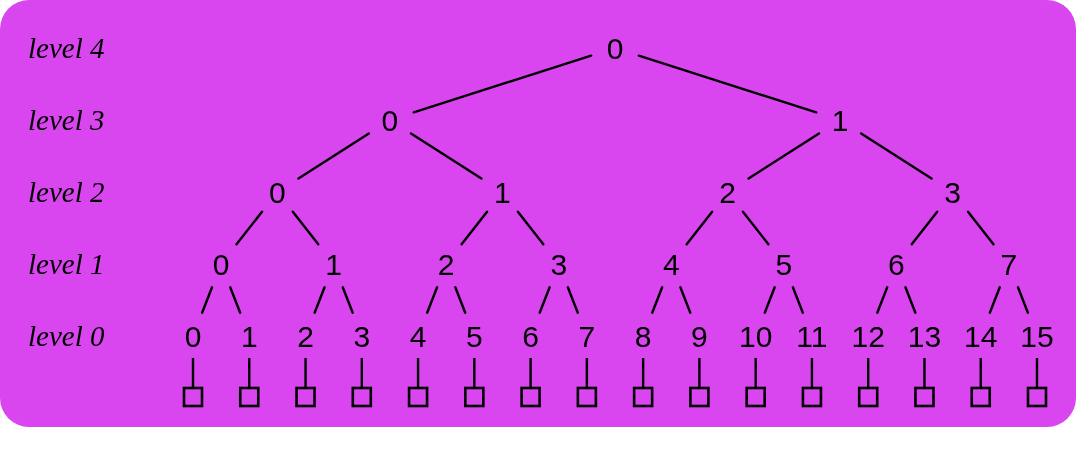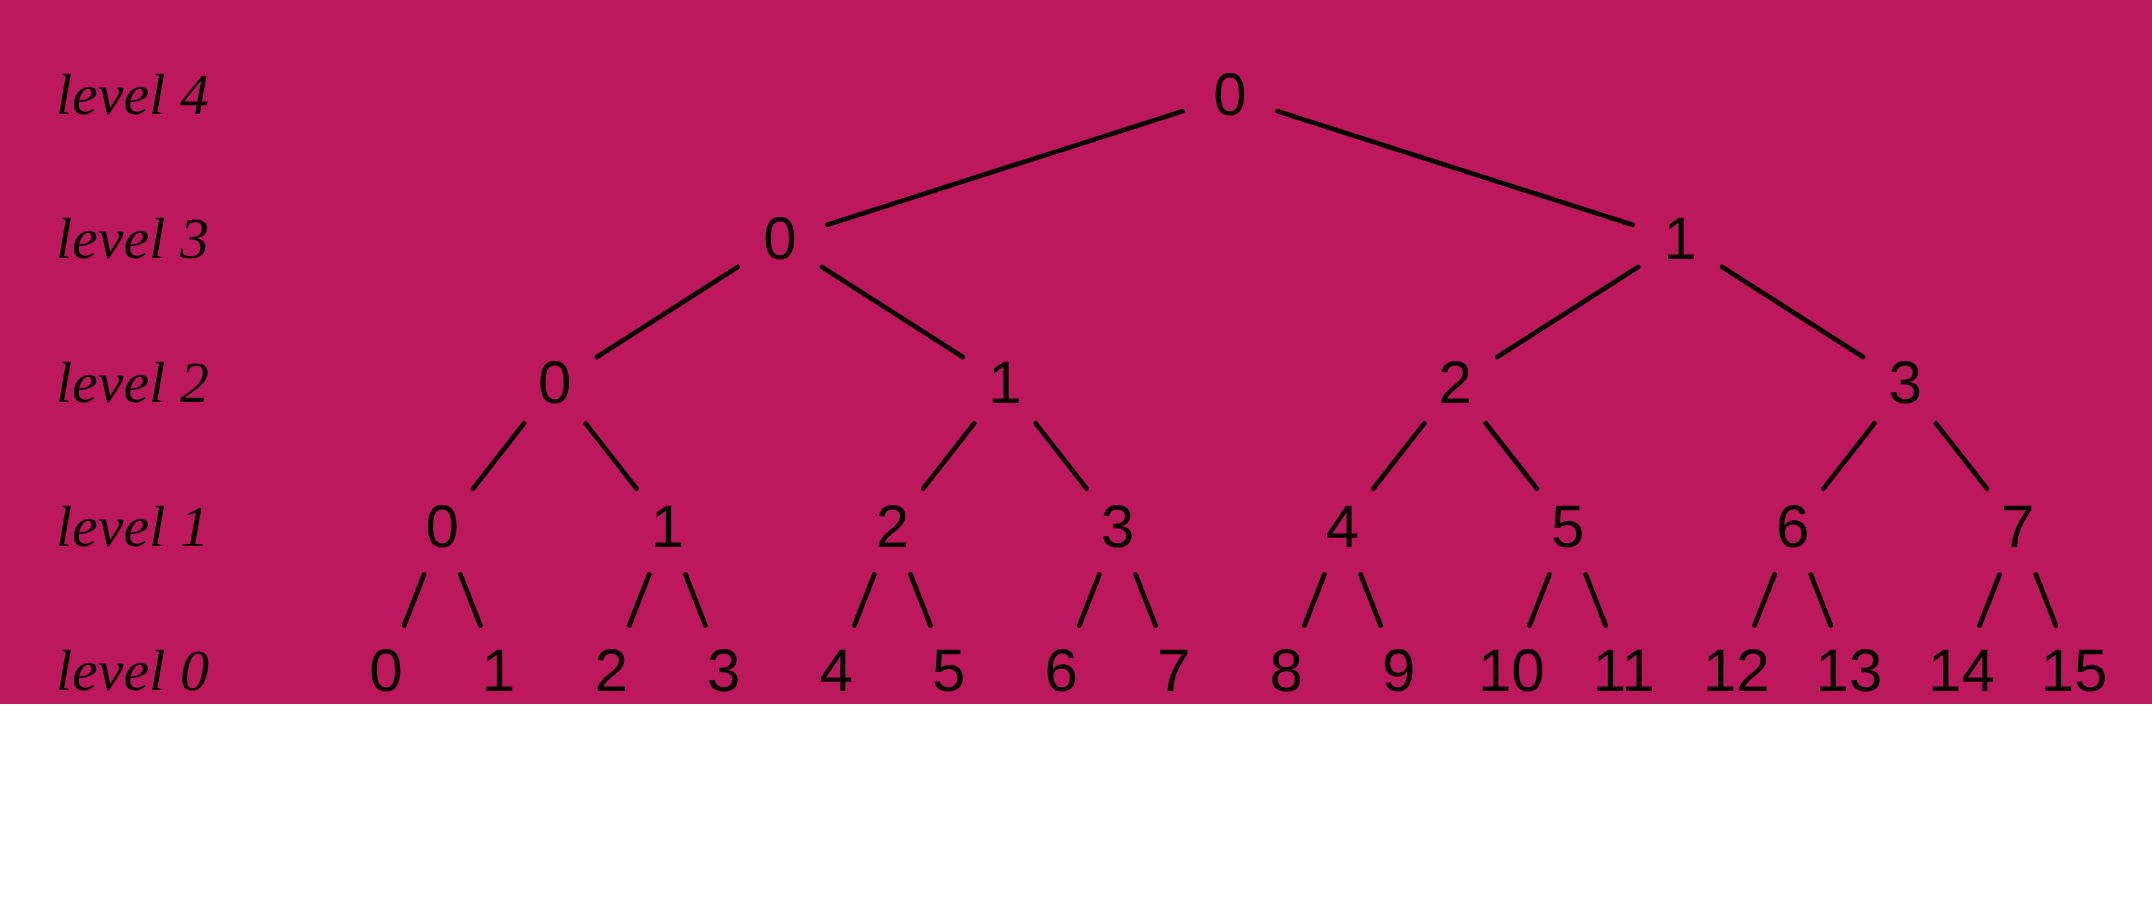--- a/index.html
+++ b/index.html
@@ -3,24 +3,25 @@
 <meta charset="utf-8">
 <style>
   html, body {
     margin: 0;
     padding: 0;
     background: #ffffff;
   }
   .canvas {
     position: relative;
     width: 1076px;
-    height: 352px;
-    background: #be185d;
+    height: 427px;
+    background: #d946ef;
     overflow: hidden;
     font-family: "Liberation Sans", sans-serif;
+    border-radius: 29px;
   }
   svg text.node-label {
     font-family: "Liberation Sans", "DejaVu Sans", sans-serif;
     font-size: 30px;
     fill: #000000;
   }
   svg text.level-label {
     font-family: "Liberation Serif", "DejaVu Serif", serif;
     font-style: italic;
     font-size: 29px;

